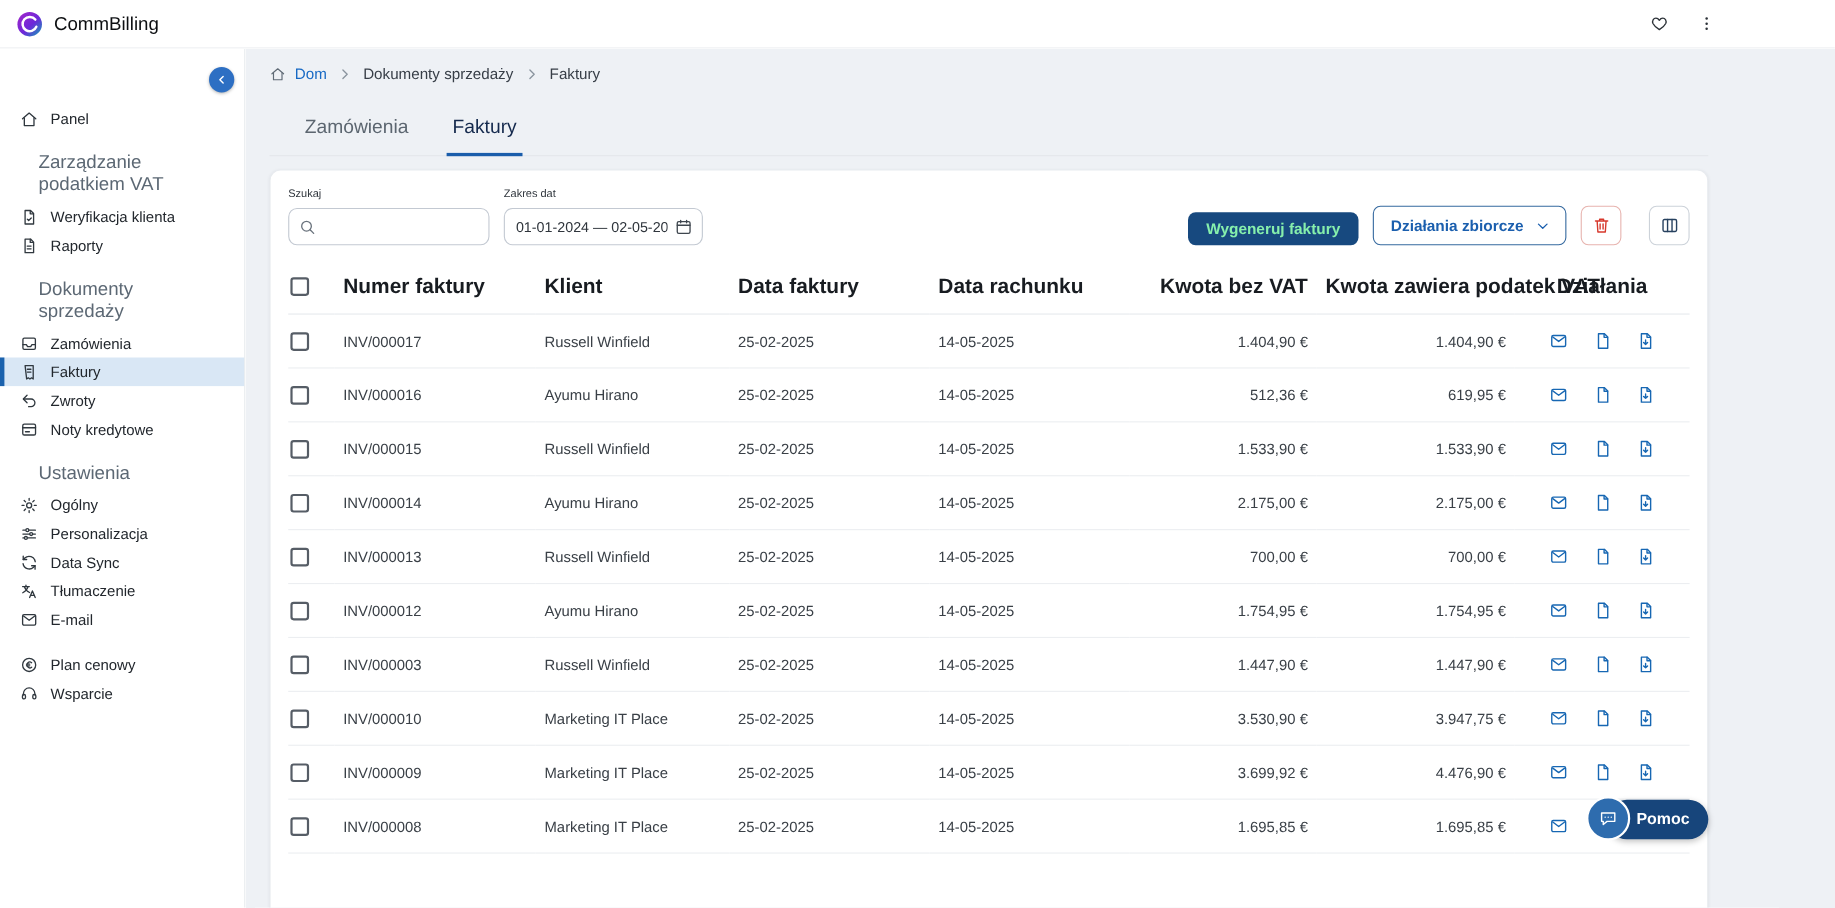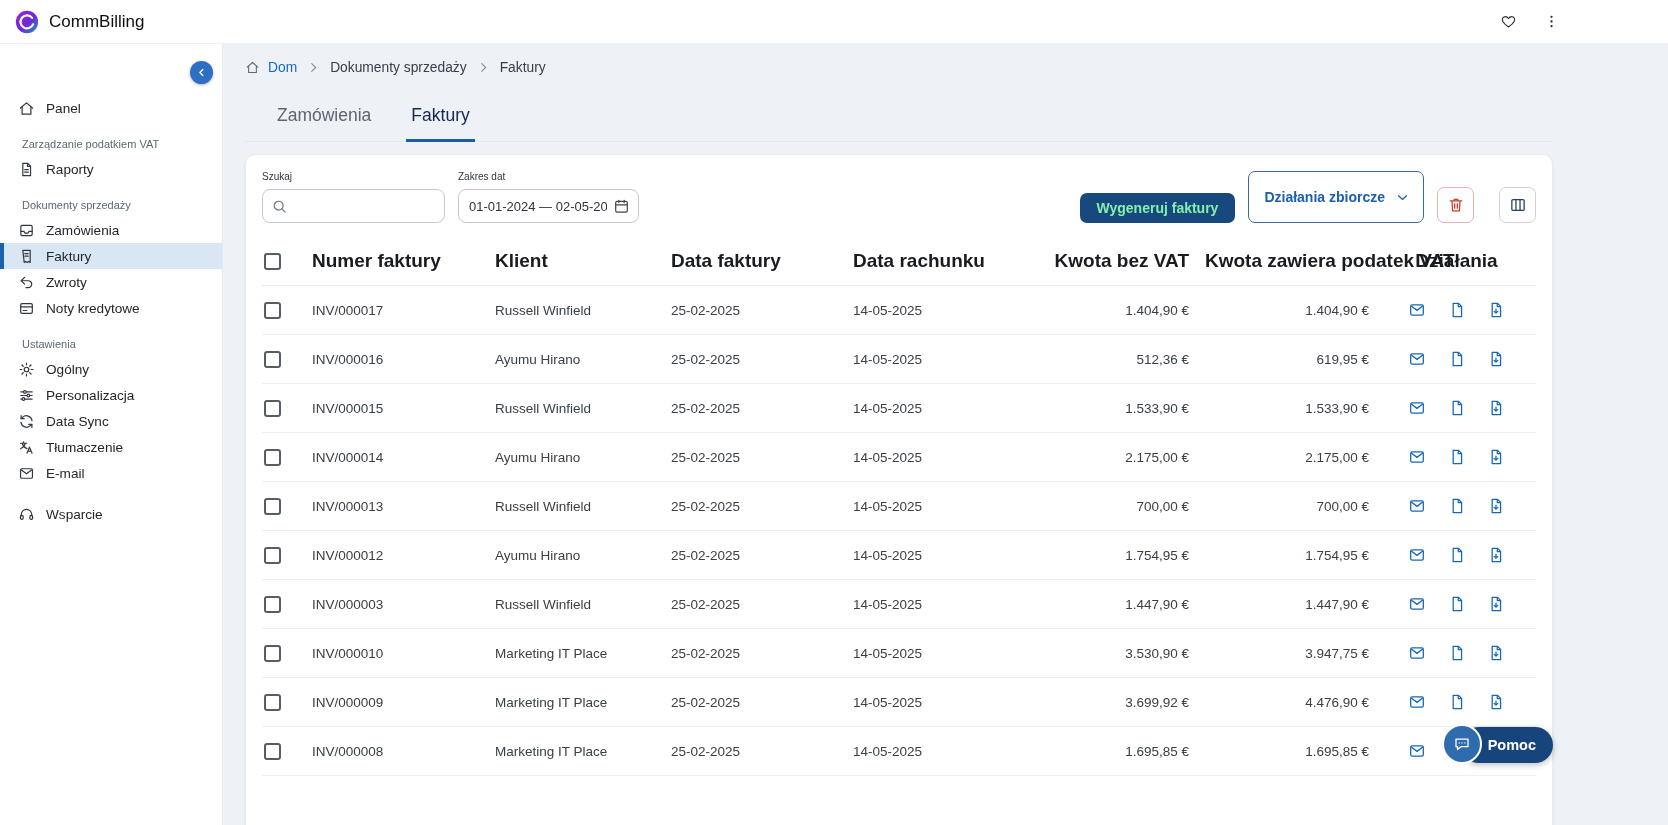--- a/index.html
+++ b/index.html
@@ -26,21 +26,21 @@
   .collapse-btn { position:absolute; top:17px; right:9px; width:23px; height:23px;
                   border-radius:50%; background:#2d6fc3; color:#fff; border:none;
                   display:flex; align-items:center; justify-content:center; cursor:pointer;
                   box-shadow:0 1px 3px rgba(0,0,0,.3); }
   .collapse-btn .ic { width:13px; height:13px; stroke-width:2.4; }
   .nav { padding-top:51px; }
   .nav-item { display:flex; align-items:center; gap:11px; height:26px; padding:0 18px;
               font-size:13.6px; color:#22272d; cursor:pointer; }
   .nav-item .ic { color:#30383f; }
   .nav-item.active { background:#d9e7f5; border-left:4px solid #1b62ad; padding-left:14px; }
-  .nav-section { font-size:11px; color:#5c6874; padding:0 18px; margin:17px 4px 6px; }
+  .nav-section { font-size:17px; color:#5c6874; padding:0 18px; margin:17px 17px 6px; }
   .nav-gap { height:15px; }
 
   
   .main { margin-left:223px; padding:44px 0 0 22px; }
   .content { width:1308px; }
 
   .bc { display:flex; align-items:center; gap:8px; margin-top:15px; font-size:13.8px; color:#5f6a75; }
   .bc .bc-home-ic { width:15px; height:15px; color:#5f6a75; }
   .bc-link { color:#1769c4; cursor:pointer; }
   .bc-sep { width:11px; height:11px; color:#8a949e; stroke-width:2.2; }
@@ -65,21 +65,21 @@
   .date-field { margin-left:13px; }
   .date-box { width:181px; height:34px; border:1px solid #c3c9d2; border-radius:8px;
               display:flex; align-items:center; gap:6px; padding:0 8px 0 10px;
               font-size:13px; color:#2f353c; cursor:pointer; background:#fff; }
   .date-text { flex:1; white-space:nowrap; overflow:hidden; }
   .c-ic { width:16px; height:16px; color:#3e464e; }
   .spacer { flex:1; }
   .btn-primary { height:30px; padding:0 17px; background:#17497f; color:#86efac; border:none;
                  border-radius:7px; font-size:14px; font-weight:bold; cursor:pointer;
                  font-family:"Liberation Sans", sans-serif; }
-  .btn-outline { height:52px; margin-left:13px; padding:0 12px 0 15px; background:#fff;
+  .btn-outline { height:36px; margin-left:13px; padding:0 12px 0 15px; background:#fff;
                  color:#1b5fae; border:1.5px solid #35699f; border-radius:7px; font-size:14px;
                  font-weight:bold; display:flex; align-items:center; gap:9px; cursor:pointer;
                  font-family:"Liberation Sans", sans-serif; }
   .ch-ic { width:14px; height:14px; stroke-width:2.2; }
   .btn-icon { width:37px; height:36px; border-radius:7px; background:#fff; display:flex;
               align-items:center; justify-content:center; cursor:pointer; }
   .btn-icon .ic { width:18px; height:18px; }
   .btn-danger { margin-left:13px; border:1px solid #e7b3ae; color:#d7382c; }
   .btn-cols   { margin-left:25px; border:1px solid #ccd2d9; color:#27415f; }
 
@@ -259,20 +259,26 @@
   <nav class="nav">
     <div class="nav-item">
       <svg class="ic">
           <use href="#i-home"></use>
         </svg>
       <span>Panel</span>
     </div>
     <div class="nav-section">Zarządzanie podatkiem VAT</div>
     <div class="nav-item">
       <svg class="ic">
+          <use href="#i-doc-check"></use>
+        </svg>
+      <span>Weryfikacja klienta</span>
+    </div>
+    <div class="nav-item">
+      <svg class="ic">
           <use href="#i-report"></use>
         </svg>
       <span>Raporty</span>
     </div>
     <div class="nav-section">Dokumenty sprzedaży</div>
     <div class="nav-item">
       <svg class="ic">
           <use href="#i-inbox"></use>
         </svg>
       <span>Zamówienia</span>
@@ -320,20 +326,26 @@
         </svg>
       <span>Tłumaczenie</span>
     </div>
     <div class="nav-item">
       <svg class="ic">
           <use href="#i-mail"></use>
         </svg>
       <span>E-mail</span>
     </div>
     <div class="nav-gap"></div>
+    <div class="nav-item">
+      <svg class="ic">
+          <use href="#i-euro"></use>
+        </svg>
+      <span>Plan cenowy</span>
+    </div>
     <div class="nav-item">
       <svg class="ic">
           <use href="#i-support"></use>
         </svg>
       <span>Wsparcie</span>
     </div>
   </nav>
 </aside>
 
 <main class="main">

